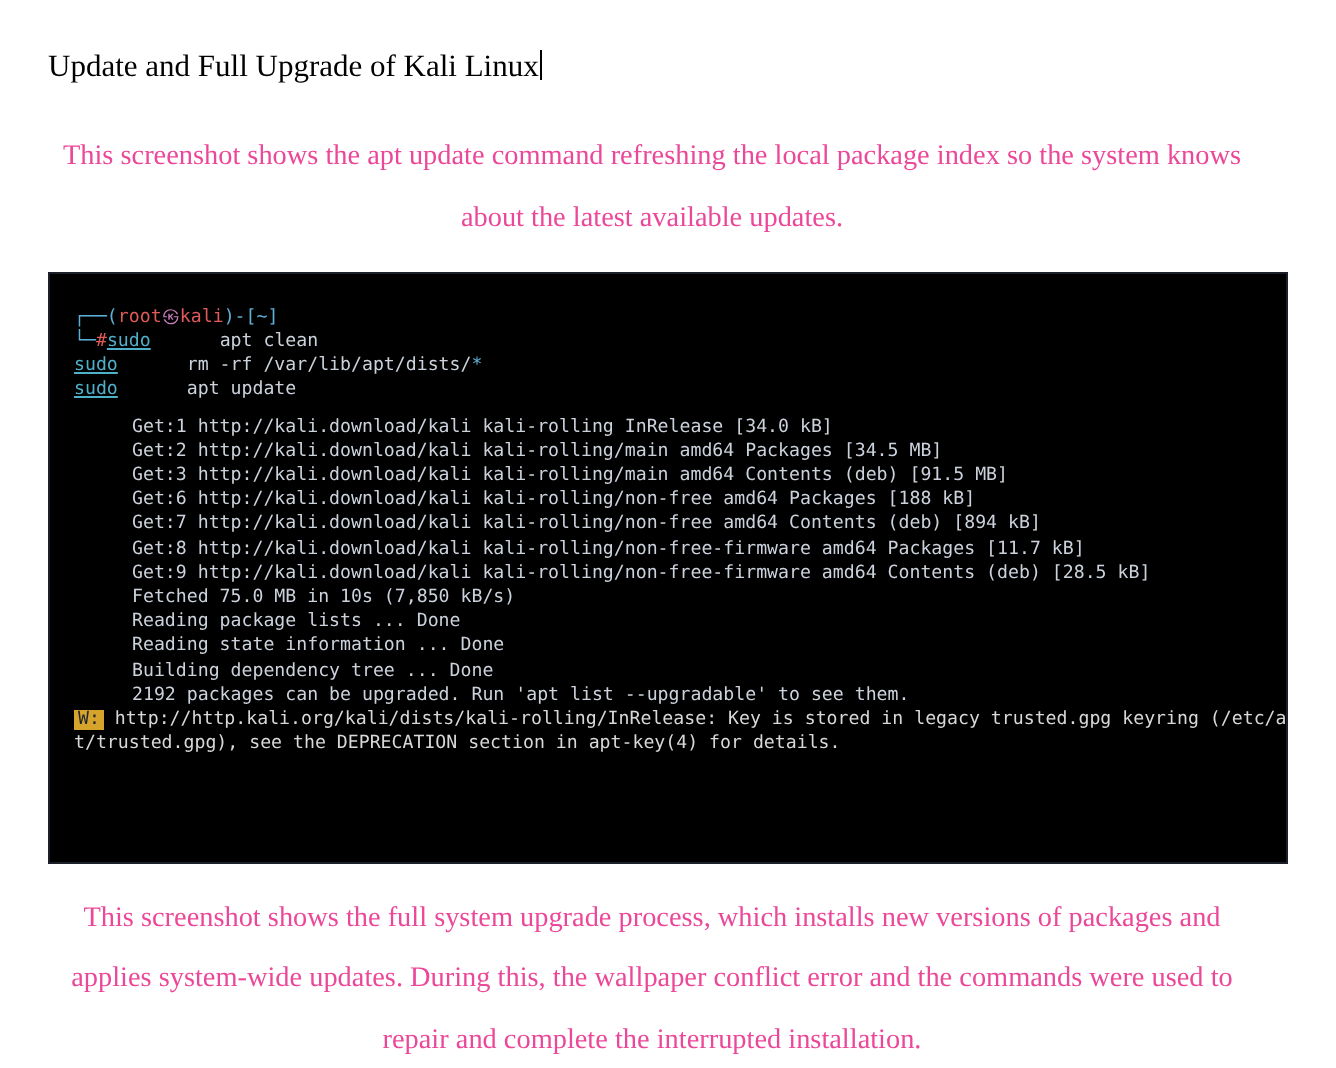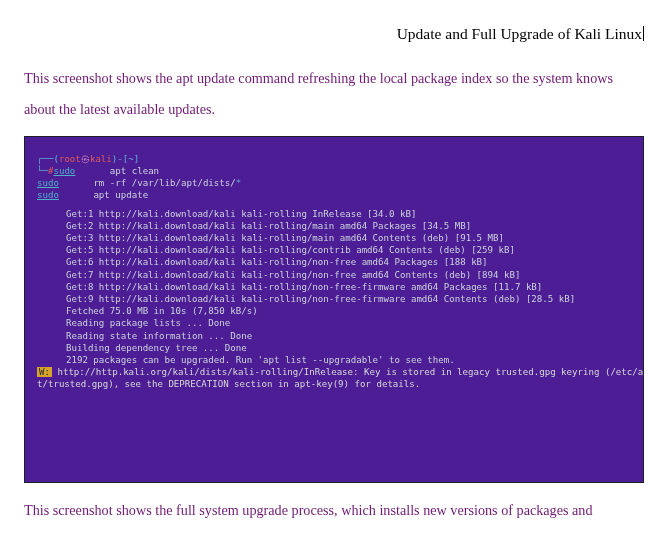--- a/index.html
+++ b/index.html
@@ -21,46 +21,45 @@
     box-sizing: border-box;
     padding: 22px 24px 0 24px;
   }
   .doc-title {
     font-family: "Liberation Serif", serif;
     font-size: 15.5px;
     line-height: 1.5;
     color: #000;
     margin: 0 0 18px 0;
     white-space: nowrap;
-    text-align: right;
   }
   .caret {
     display: inline-block;
     width: 1px;
     height: 15px;
     background: #000;
     vertical-align: -2px;
     margin-left: 1px;
   }
   .para {
     font-family: "Liberation Serif", serif;
     font-size: 14.2px;
     line-height: 2.2;
-    color: #701a75;
+    color: #ec4899;
     margin: 0 16px 10px 0;
-    text-align: left;
+    text-align: center;
   }
   .para.tight {
     line-height: 2.15;
   }
   .terminal {
-    background: #4c1d95;
+    background: #000000;
     border: 1px solid #1a1f2a;
     width: 620px;
-    height: 347px;
+    height: 296px;
     box-sizing: border-box;
     padding: 16px 10px 8px 12px;
     font-family: "DejaVu Sans Mono", monospace;
     font-size: 9.1px;
     line-height: 12.2px;
     color: #d6dbe5;
     overflow: hidden;
     margin-bottom: 12px;
   }
   .tline {
@@ -102,31 +101,30 @@
 
     <div class="tline"><span class="t-cmd">sudo</span><span class="t-plain"> rm -rf /var/lib/apt/dists/</span><span class="t-star">*</span></div>
 
     <div class="tline"><span class="t-cmd">sudo</span><span class="t-plain"> apt update</span></div>
 
     <div class="spacer-6"></div>
 
     <div class="tline t-plain">Get:1 http://kali.download/kali kali-rolling InRelease [34.0 kB]</div>
     <div class="tline t-plain">Get:2 http://kali.download/kali kali-rolling/main amd64 Packages [34.5 MB]</div>
     <div class="tline t-plain">Get:3 http://kali.download/kali kali-rolling/main amd64 Contents (deb) [91.5 MB]</div>
-    <div class="tline t-plain">Get:5 http://kali.download/kali kali-rolling/contrib amd64 Contents (deb) [259 kB]</div>
     <div class="tline t-plain">Get:6 http://kali.download/kali kali-rolling/non-free amd64 Packages [188 kB]</div>
     <div class="tline t-plain">Get:7 http://kali.download/kali kali-rolling/non-free amd64 Contents (deb) [894 kB]</div>
     <div class="tline t-plain">Get:8 http://kali.download/kali kali-rolling/non-free-firmware amd64 Packages [11.7 kB]</div>
     <div class="tline t-plain">Get:9 http://kali.download/kali kali-rolling/non-free-firmware amd64 Contents (deb) [28.5 kB]</div>
     <div class="tline t-plain">Fetched 75.0 MB in 10s (7,850 kB/s)</div>
     <div class="tline t-plain">Reading package lists ... Done</div>
     <div class="tline t-plain">Reading state information ... Done</div>
     <div class="tline t-plain">Building dependency tree ... Done</div>
     <div class="tline t-plain">2192 packages can be upgraded. Run 'apt list --upgradable' to see them.</div>
 
     <div class="tline"><span class="t-warn-badge">W:</span><span class="t-warn-text"> http://http.kali.org/kali/dists/kali-rolling/InRelease: Key is stored in legacy trusted.gpg keyring (/etc/ap</span></div>
-    <div class="tline t-warn-text">t/trusted.gpg), see the DEPRECATION section in apt-key(9) for details.</div>
+    <div class="tline t-warn-text">t/trusted.gpg), see the DEPRECATION section in apt-key(4) for details.</div>
 
   </div>
 
   <p class="para tight">This screenshot shows the full system upgrade process, which installs new versions of packages and applies system-wide updates. During this, the wallpaper conflict error and the commands were used to repair and complete the interrupted installation.</p>
 
 </div>
 
 </body></html>

